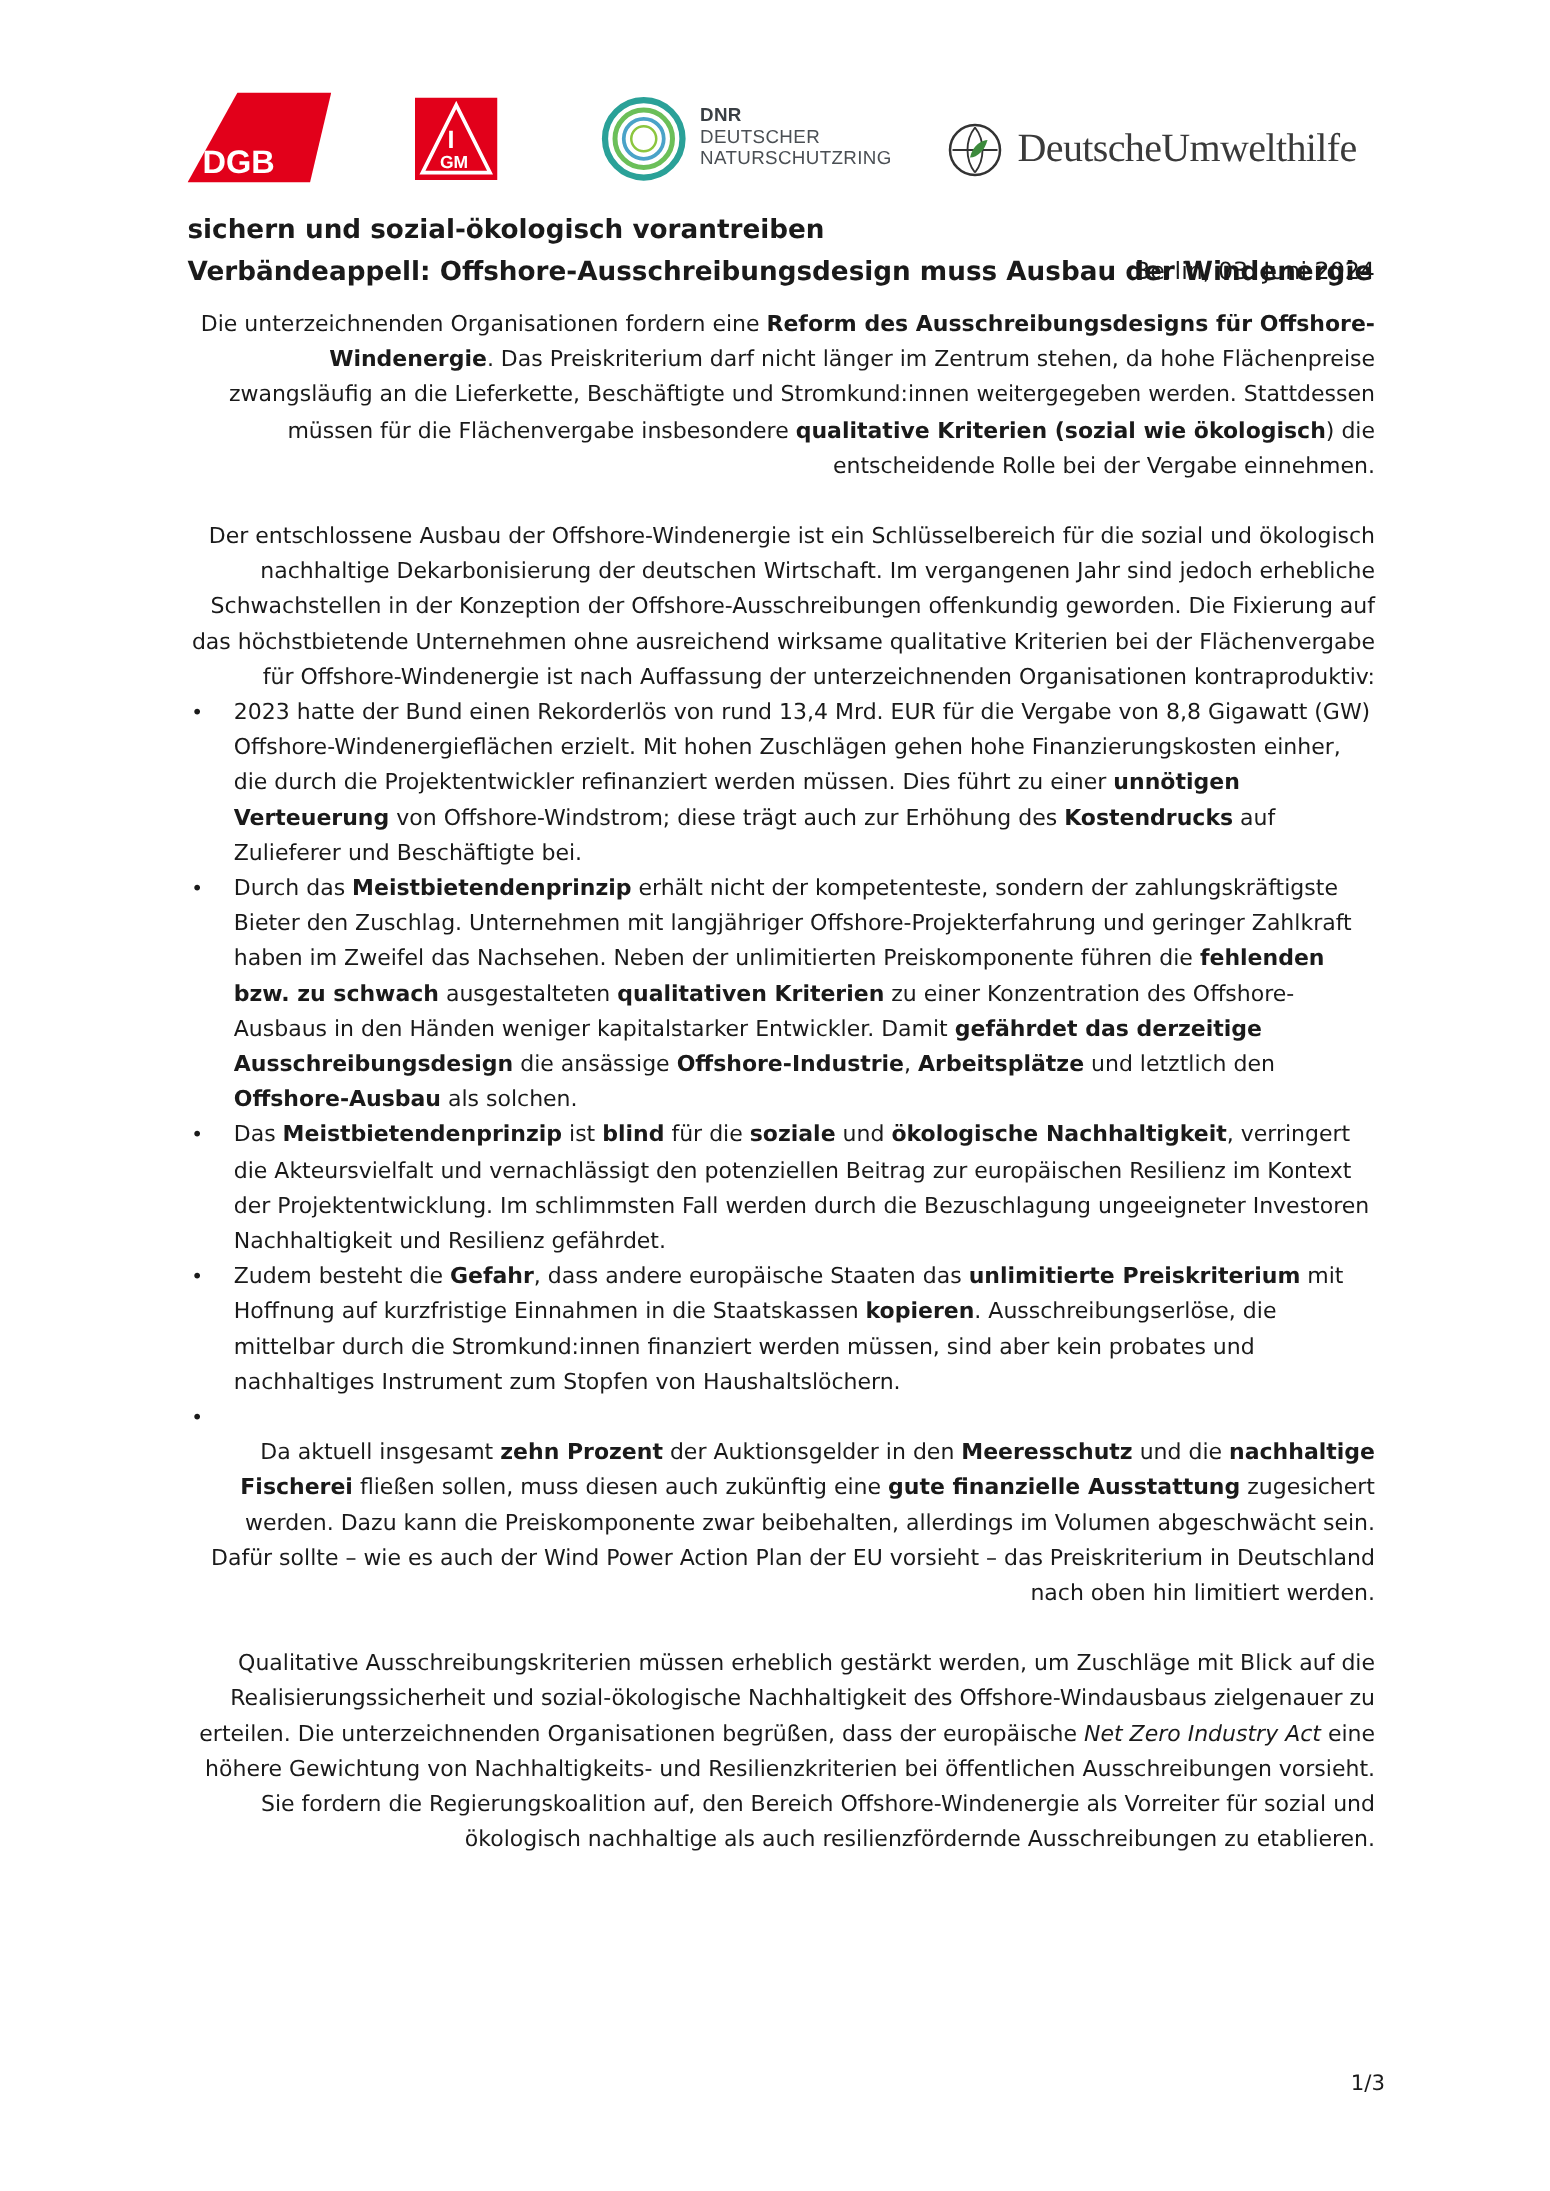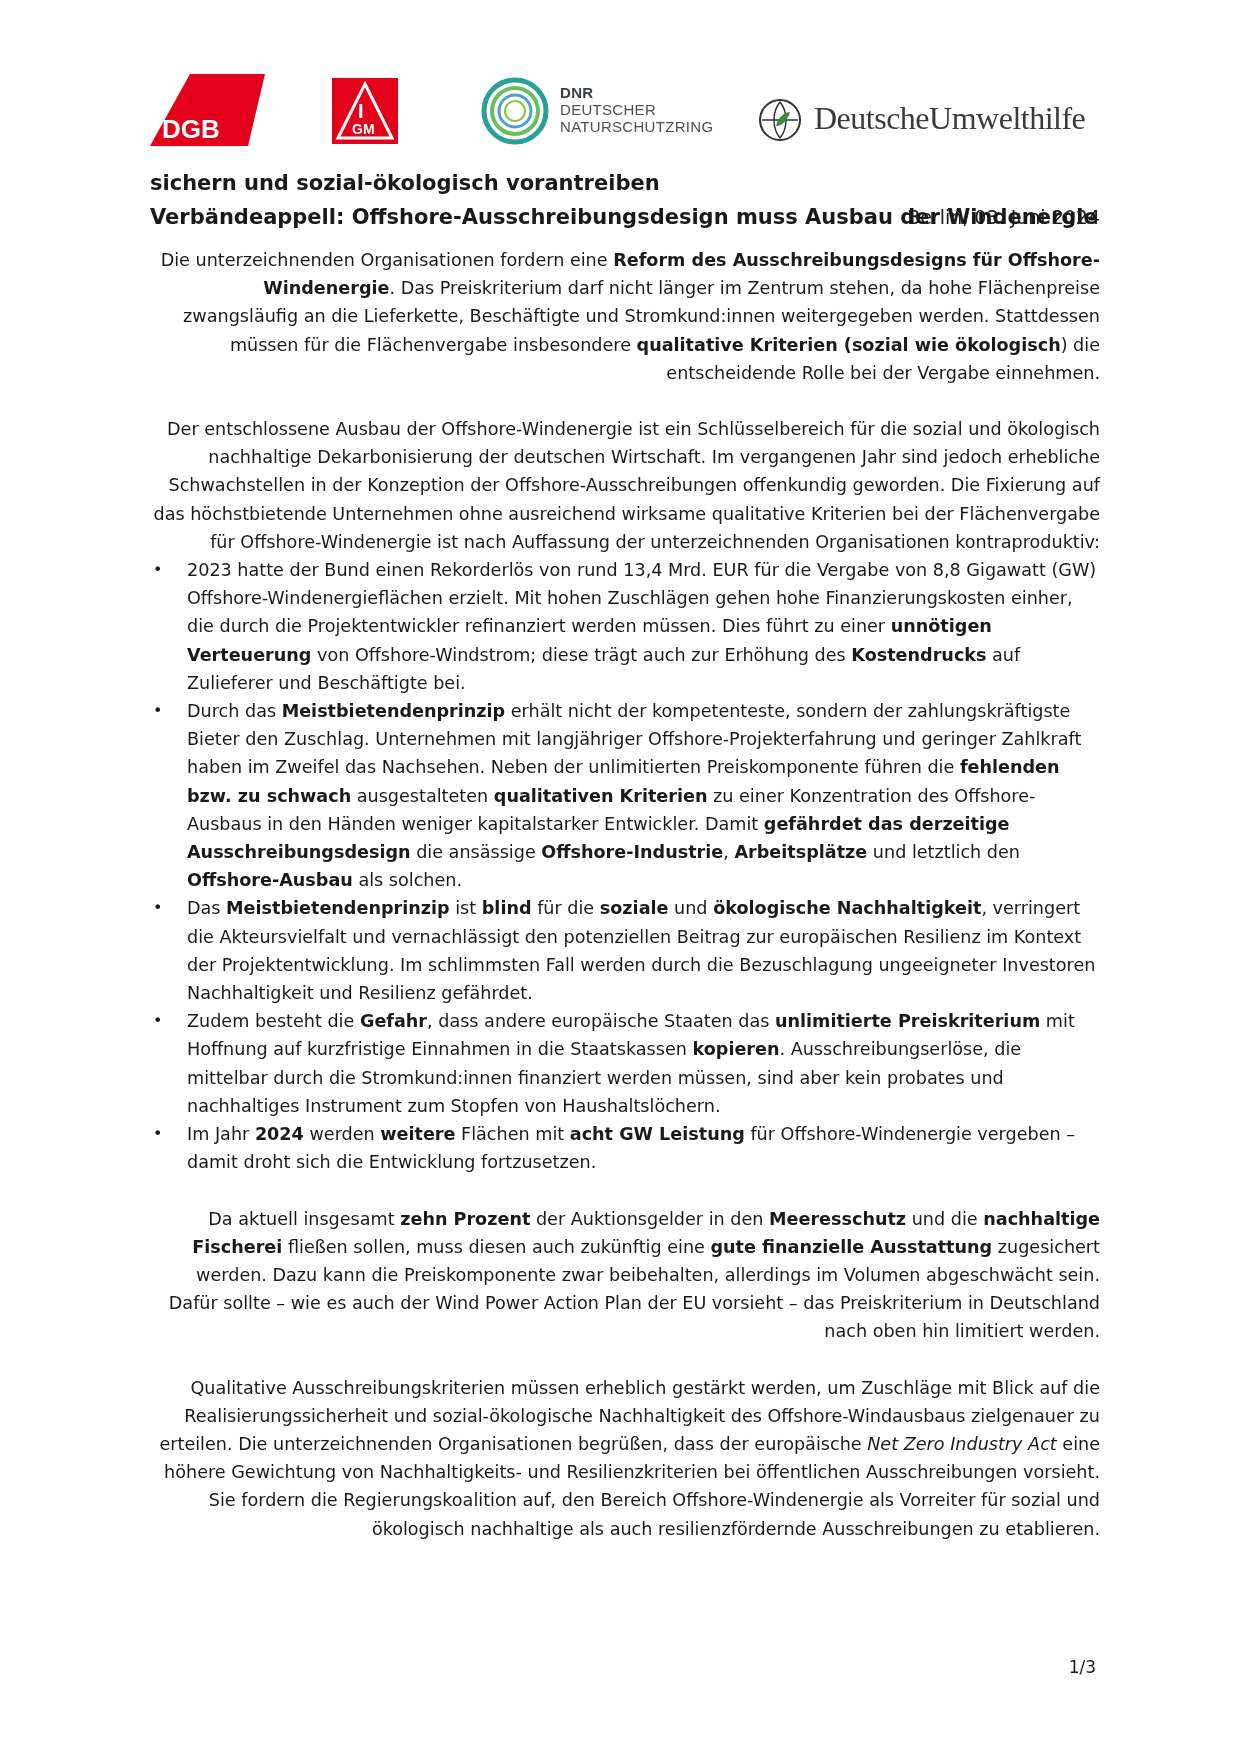--- a/index.html
+++ b/index.html
@@ -18,21 +18,21 @@
   .title { position: absolute; left: 150px; top: 166px; width: 950px; font-family: "DejaVu Sans", sans-serif; font-weight: bold; font-size: 21px; line-height: 34px; color: #1a1a1a; }
   .date { position: absolute; right: 0; top: 34px; font-weight: normal; font-size: 19px; }
 
   .body { position: absolute; left: 150px; top: 246px; width: 950px; font-family: "DejaVu Sans", sans-serif; font-size: 17.6px; line-height: 28.2px; }
   .body p { margin: 0 0 28px 0; text-align: right; }
   .body ul { list-style: none; margin: 0 0 28px 0; padding: 0; }
   .body li { position: relative; padding-left: 37px; }
   .body li .bullet { position: absolute; left: 3px; top: 0; font-size: 16px; }
   b { font-weight: bold; }
   i { font-style: italic; }
-  .page-num { position: absolute; right: 144px; top: 1657px; font-family: "DejaVu Sans", sans-serif; font-size: 17px; }
+  .page-num { position: absolute; right: 132px; top: 1657px; font-family: "DejaVu Sans", sans-serif; font-size: 17px; }
 </style>
 </head>
 <body>
 
 <div class="logos">
   <svg class="logo dgb" viewBox="0 0 115 72">
     <polygon points="40,0 115,0 98,72 0,72" fill="#e2001a"></polygon>
     <text x="12" y="64" font-family="Liberation Sans, sans-serif" font-weight="bold" font-size="26" fill="#fff">DGB</text>
   </svg>
   <svg class="logo igm" viewBox="0 0 66 66">
@@ -71,19 +71,19 @@
 </div>
 
 <div class="body">
   <p><span>Die unterzeichnenden Organisationen fordern eine </span><b>Reform des Ausschreibungsdesigns für Offshore-Windenergie</b><span>. Das Preiskriterium darf nicht länger im Zentrum stehen, da hohe Flächenpreise zwangsläufig an die Lieferkette, Beschäftigte und Stromkund:innen weitergegeben werden. Stattdessen müssen für die Flächenvergabe insbesondere </span><b>qualitative Kriterien (sozial wie ökologisch</b><span>) die entscheidende Rolle bei der Vergabe einnehmen.</span></p>
   <p style="margin-bottom:0"><span>Der entschlossene Ausbau der Offshore-Windenergie ist ein Schlüsselbereich für die sozial und ökologisch nachhaltige Dekarbonisierung der deutschen Wirtschaft. Im vergangenen Jahr sind jedoch erhebliche Schwachstellen in der Konzeption der Offshore-Ausschreibungen offenkundig geworden. Die Fixierung auf das höchstbietende Unternehmen ohne ausreichend wirksame qualitative Kriterien bei der Flächenvergabe für Offshore-Windenergie ist nach Auffassung der unterzeichnenden Organisationen kontraproduktiv:</span></p>
   <ul>
     <li><span class="bullet">•</span><span><span>2023 hatte der Bund einen Rekorderlös von rund 13,4 Mrd. EUR für die Vergabe von 8,8 Gigawatt (GW) Offshore-Windenergieflächen erzielt. Mit hohen Zuschlägen gehen hohe Finanzierungskosten einher, die durch die Projektentwickler refinanziert werden müssen. Dies führt zu einer </span><b>unnötigen Verteuerung</b><span> von Offshore-Windstrom; diese trägt auch zur Erhöhung des </span><b>Kostendrucks</b><span> auf Zulieferer und Beschäftigte bei.</span></span></li>
     <li><span class="bullet">•</span><span><span>Durch das </span><b>Meistbietendenprinzip</b><span> erhält nicht der kompetenteste, sondern der zahlungskräftigste Bieter den Zuschlag. Unternehmen mit langjähriger Offshore-Projekterfahrung und geringer Zahlkraft haben im Zweifel das Nachsehen. Neben der unlimitierten Preiskomponente führen die </span><b>fehlenden bzw. zu schwach</b><span> ausgestalteten </span><b>qualitativen Kriterien</b><span> zu einer Konzentration des Offshore-Ausbaus in den Händen weniger kapitalstarker Entwickler. Damit </span><b>gefährdet das derzeitige Ausschreibungsdesign</b><span> die ansässige </span><b>Offshore-Industrie</b><span>, </span><b>Arbeitsplätze</b><span> und letztlich den </span><b>Offshore-Ausbau</b><span> als solchen.</span></span></li>
     <li><span class="bullet">•</span><span><span>Das </span><b>Meistbietendenprinzip</b><span> ist </span><b>blind</b><span> für die </span><b>soziale</b><span> und </span><b>ökologische Nachhaltigkeit</b><span>, verringert die Akteursvielfalt und vernachlässigt den potenziellen Beitrag zur europäischen Resilienz im Kontext der Projektentwicklung. Im schlimmsten Fall werden durch die Bezuschlagung ungeeigneter Investoren Nachhaltigkeit und Resilienz gefährdet.</span></span></li>
     <li><span class="bullet">•</span><span><span>Zudem besteht die </span><b>Gefahr</b><span>, dass andere europäische Staaten das </span><b>unlimitierte Preiskriterium</b><span> mit Hoffnung auf kurzfristige Einnahmen in die Staatskassen </span><b>kopieren</b><span>. Ausschreibungserlöse, die mittelbar durch die Stromkund:innen finanziert werden müssen, sind aber kein probates und nachhaltiges Instrument zum Stopfen von Haushaltslöchern.</span></span></li>
-    <li><span class="bullet">•</span><span><span>Im Jahr </span><b>2024</b><span> werden </span><b>weitere</b><span> Flächen mit </span><b>acht GW Leistung</b><span> für Offshore-Windenergie vergeben – damit droht sich die Entwicklung fortzusetzen.</span></span></li>
+    <li><span class="bullet">•</span></li>
   </ul>
   <p><span>Da aktuell insgesamt </span><b>zehn Prozent</b><span> der Auktionsgelder in den </span><b>Meeresschutz</b><span> und die </span><b>nachhaltige Fischerei</b><span> fließen sollen, muss diesen auch zukünftig eine </span><b>gute finanzielle Ausstattung</b><span> zugesichert werden. Dazu kann die Preiskomponente zwar beibehalten, allerdings im Volumen abgeschwächt sein. Dafür sollte – wie es auch der Wind Power Action Plan der EU vorsieht – das Preiskriterium in Deutschland nach oben hin limitiert werden.</span></p>
   <p><span>Qualitative Ausschreibungskriterien müssen erheblich gestärkt werden, um Zuschläge mit Blick auf die Realisierungssicherheit und sozial-ökologische Nachhaltigkeit des Offshore-Windausbaus zielgenauer zu erteilen. Die unterzeichnenden Organisationen begrüßen, dass der europäische </span><i>Net Zero Industry Act</i><span> eine höhere Gewichtung von Nachhaltigkeits- und Resilienzkriterien bei öffentlichen Ausschreibungen vorsieht. Sie fordern die Regierungskoalition auf, den Bereich Offshore-Windenergie als Vorreiter für sozial und ökologisch nachhaltige als auch resilienzfördernde Ausschreibungen zu etablieren.</span></p>
 </div>
 
 <div class="page-num">1/3</div>
 
 </body></html>

